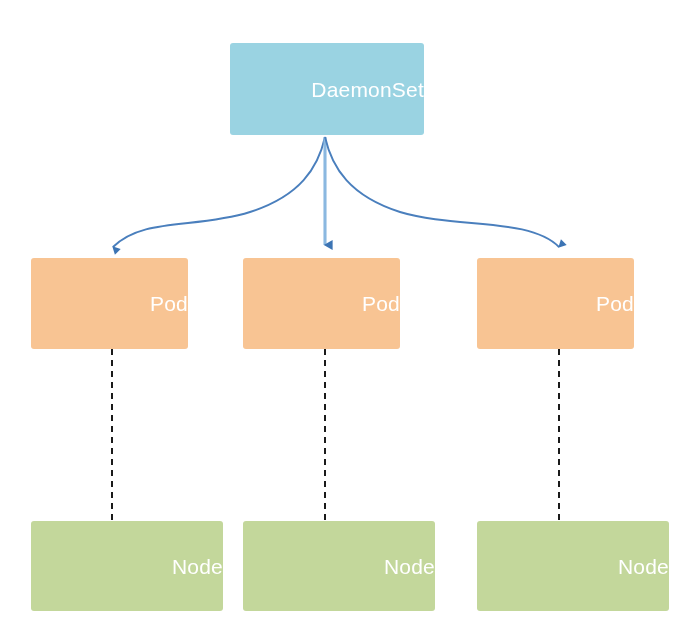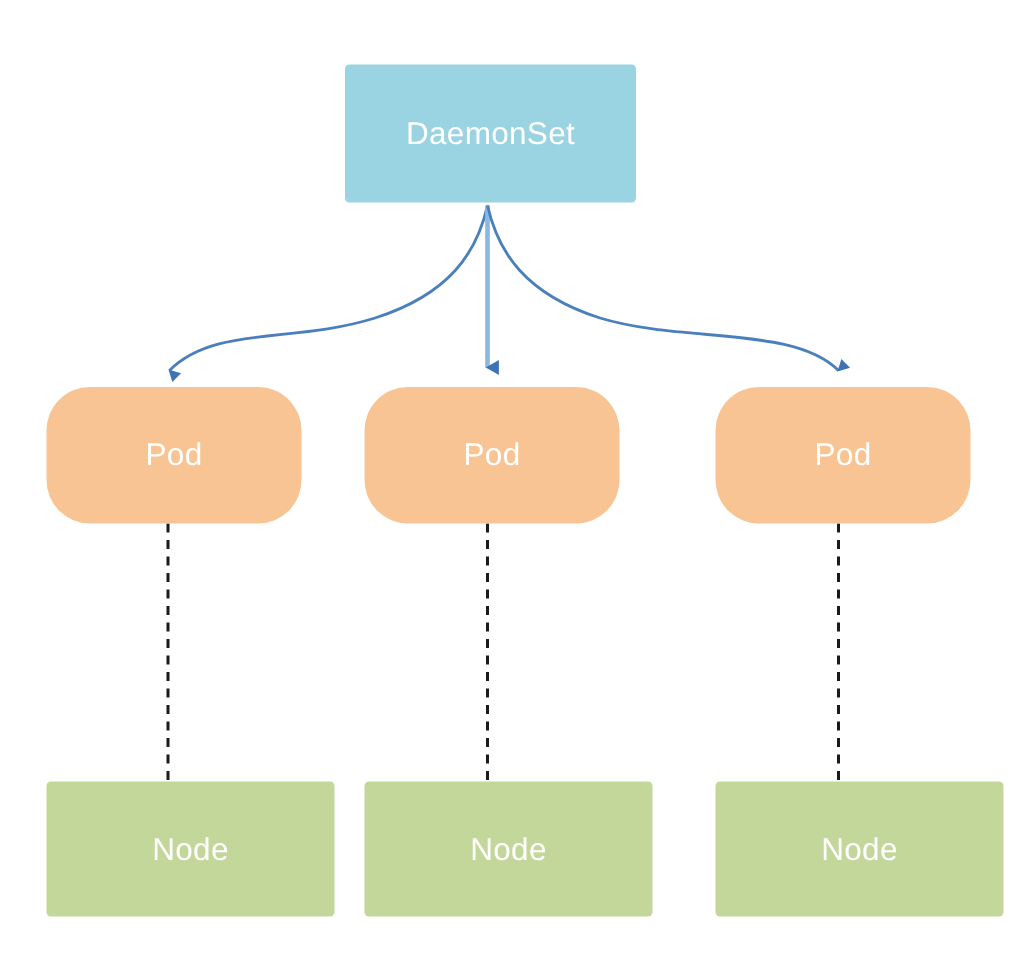--- a/index.html
+++ b/index.html
@@ -15,45 +15,44 @@
     width: 678px;
     height: 644px;
     background: #ffffff;
     overflow: hidden;
   }
   .node-box {
     position: absolute;
     border-radius: 3px;
     display: flex;
     align-items: center;
-    justify-content: center;
+    justify-content: flex-end;
     box-sizing: border-box;
   }
   .node-label {
     color: #ffffff;
     font-size: 21px;
     font-weight: 400;
     letter-spacing: 0.2px;
     line-height: 1;
     font-family: "Liberation Sans", sans-serif;
     white-space: nowrap;
   }
   .daemonset-box {
     left: 230px;
     top: 43px;
     width: 194px;
     height: 92px;
     background: #9ad3e2;
   }
   .pod-box {
     top: 258px;
-    width: 170px;
+    width: 157px;
     height: 91px;
     background: #f8c493;
-    border-radius: 29px;
   }
   .pod-1 { left: 31px; }
   .pod-2 { left: 243px; }
   .pod-3 { left: 477px; }
   .node-green {
     top: 521px;
     width: 192px;
     height: 90px;
     background: #c3d79b;
   }

